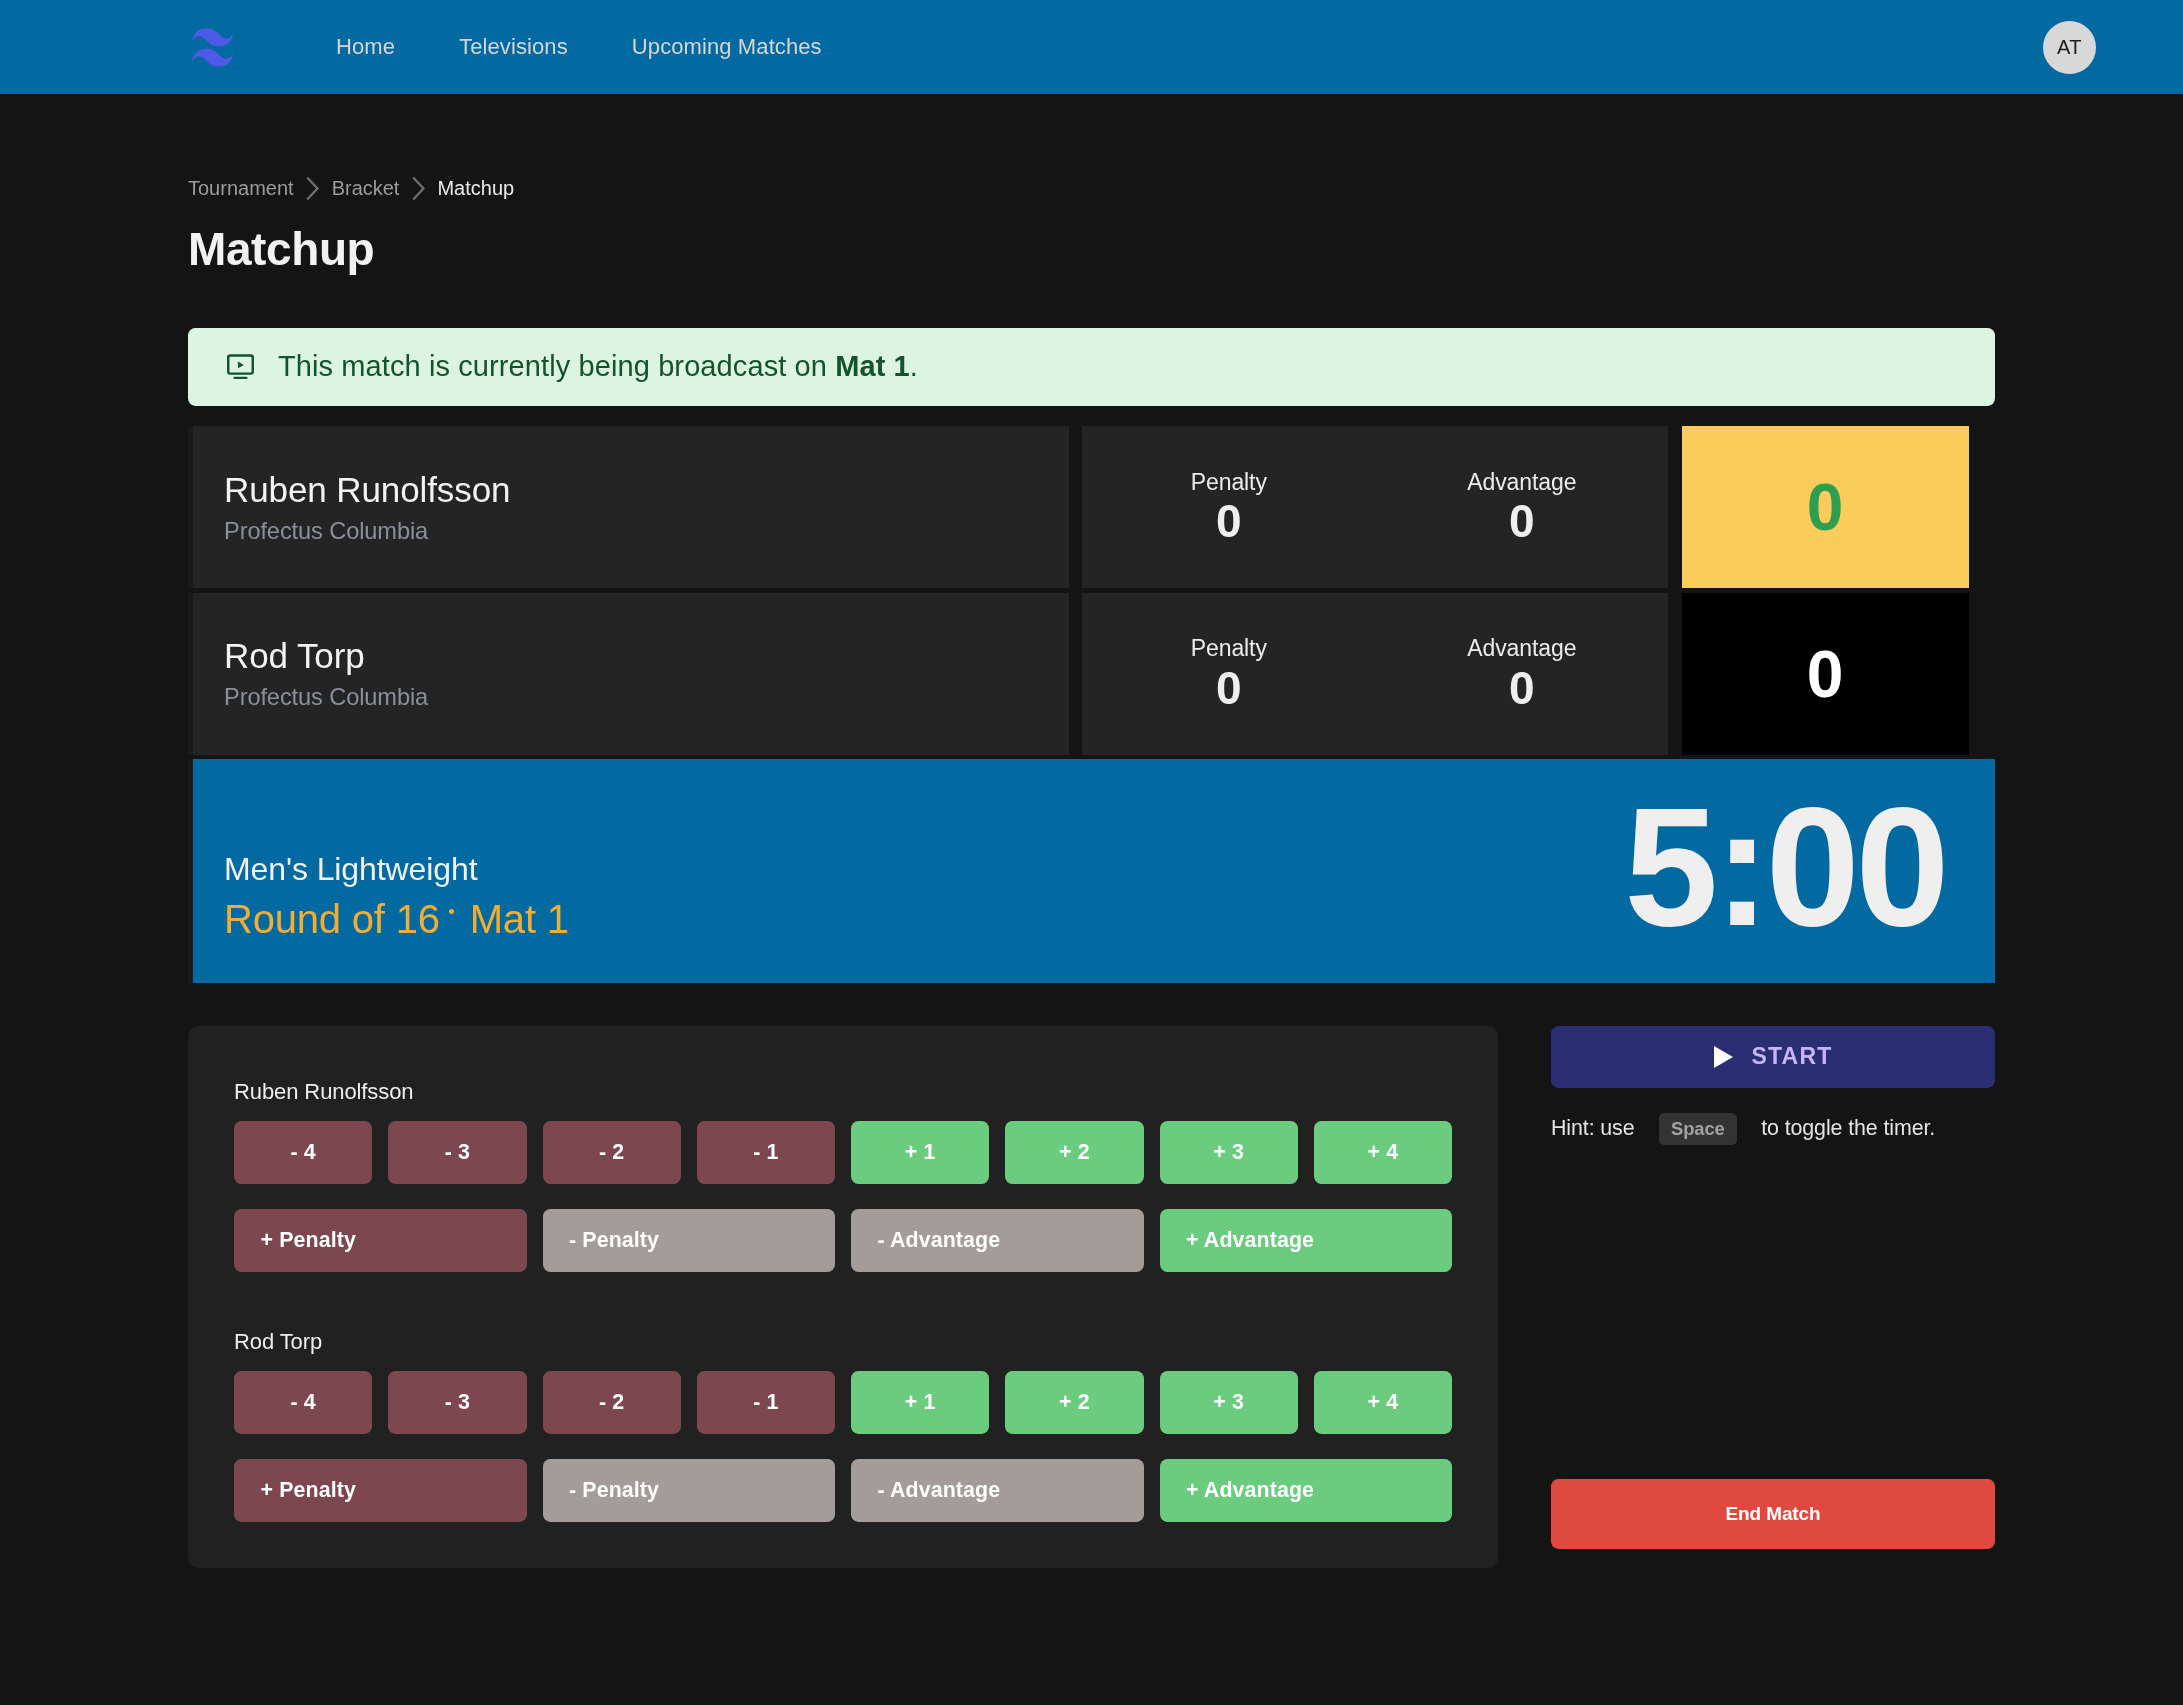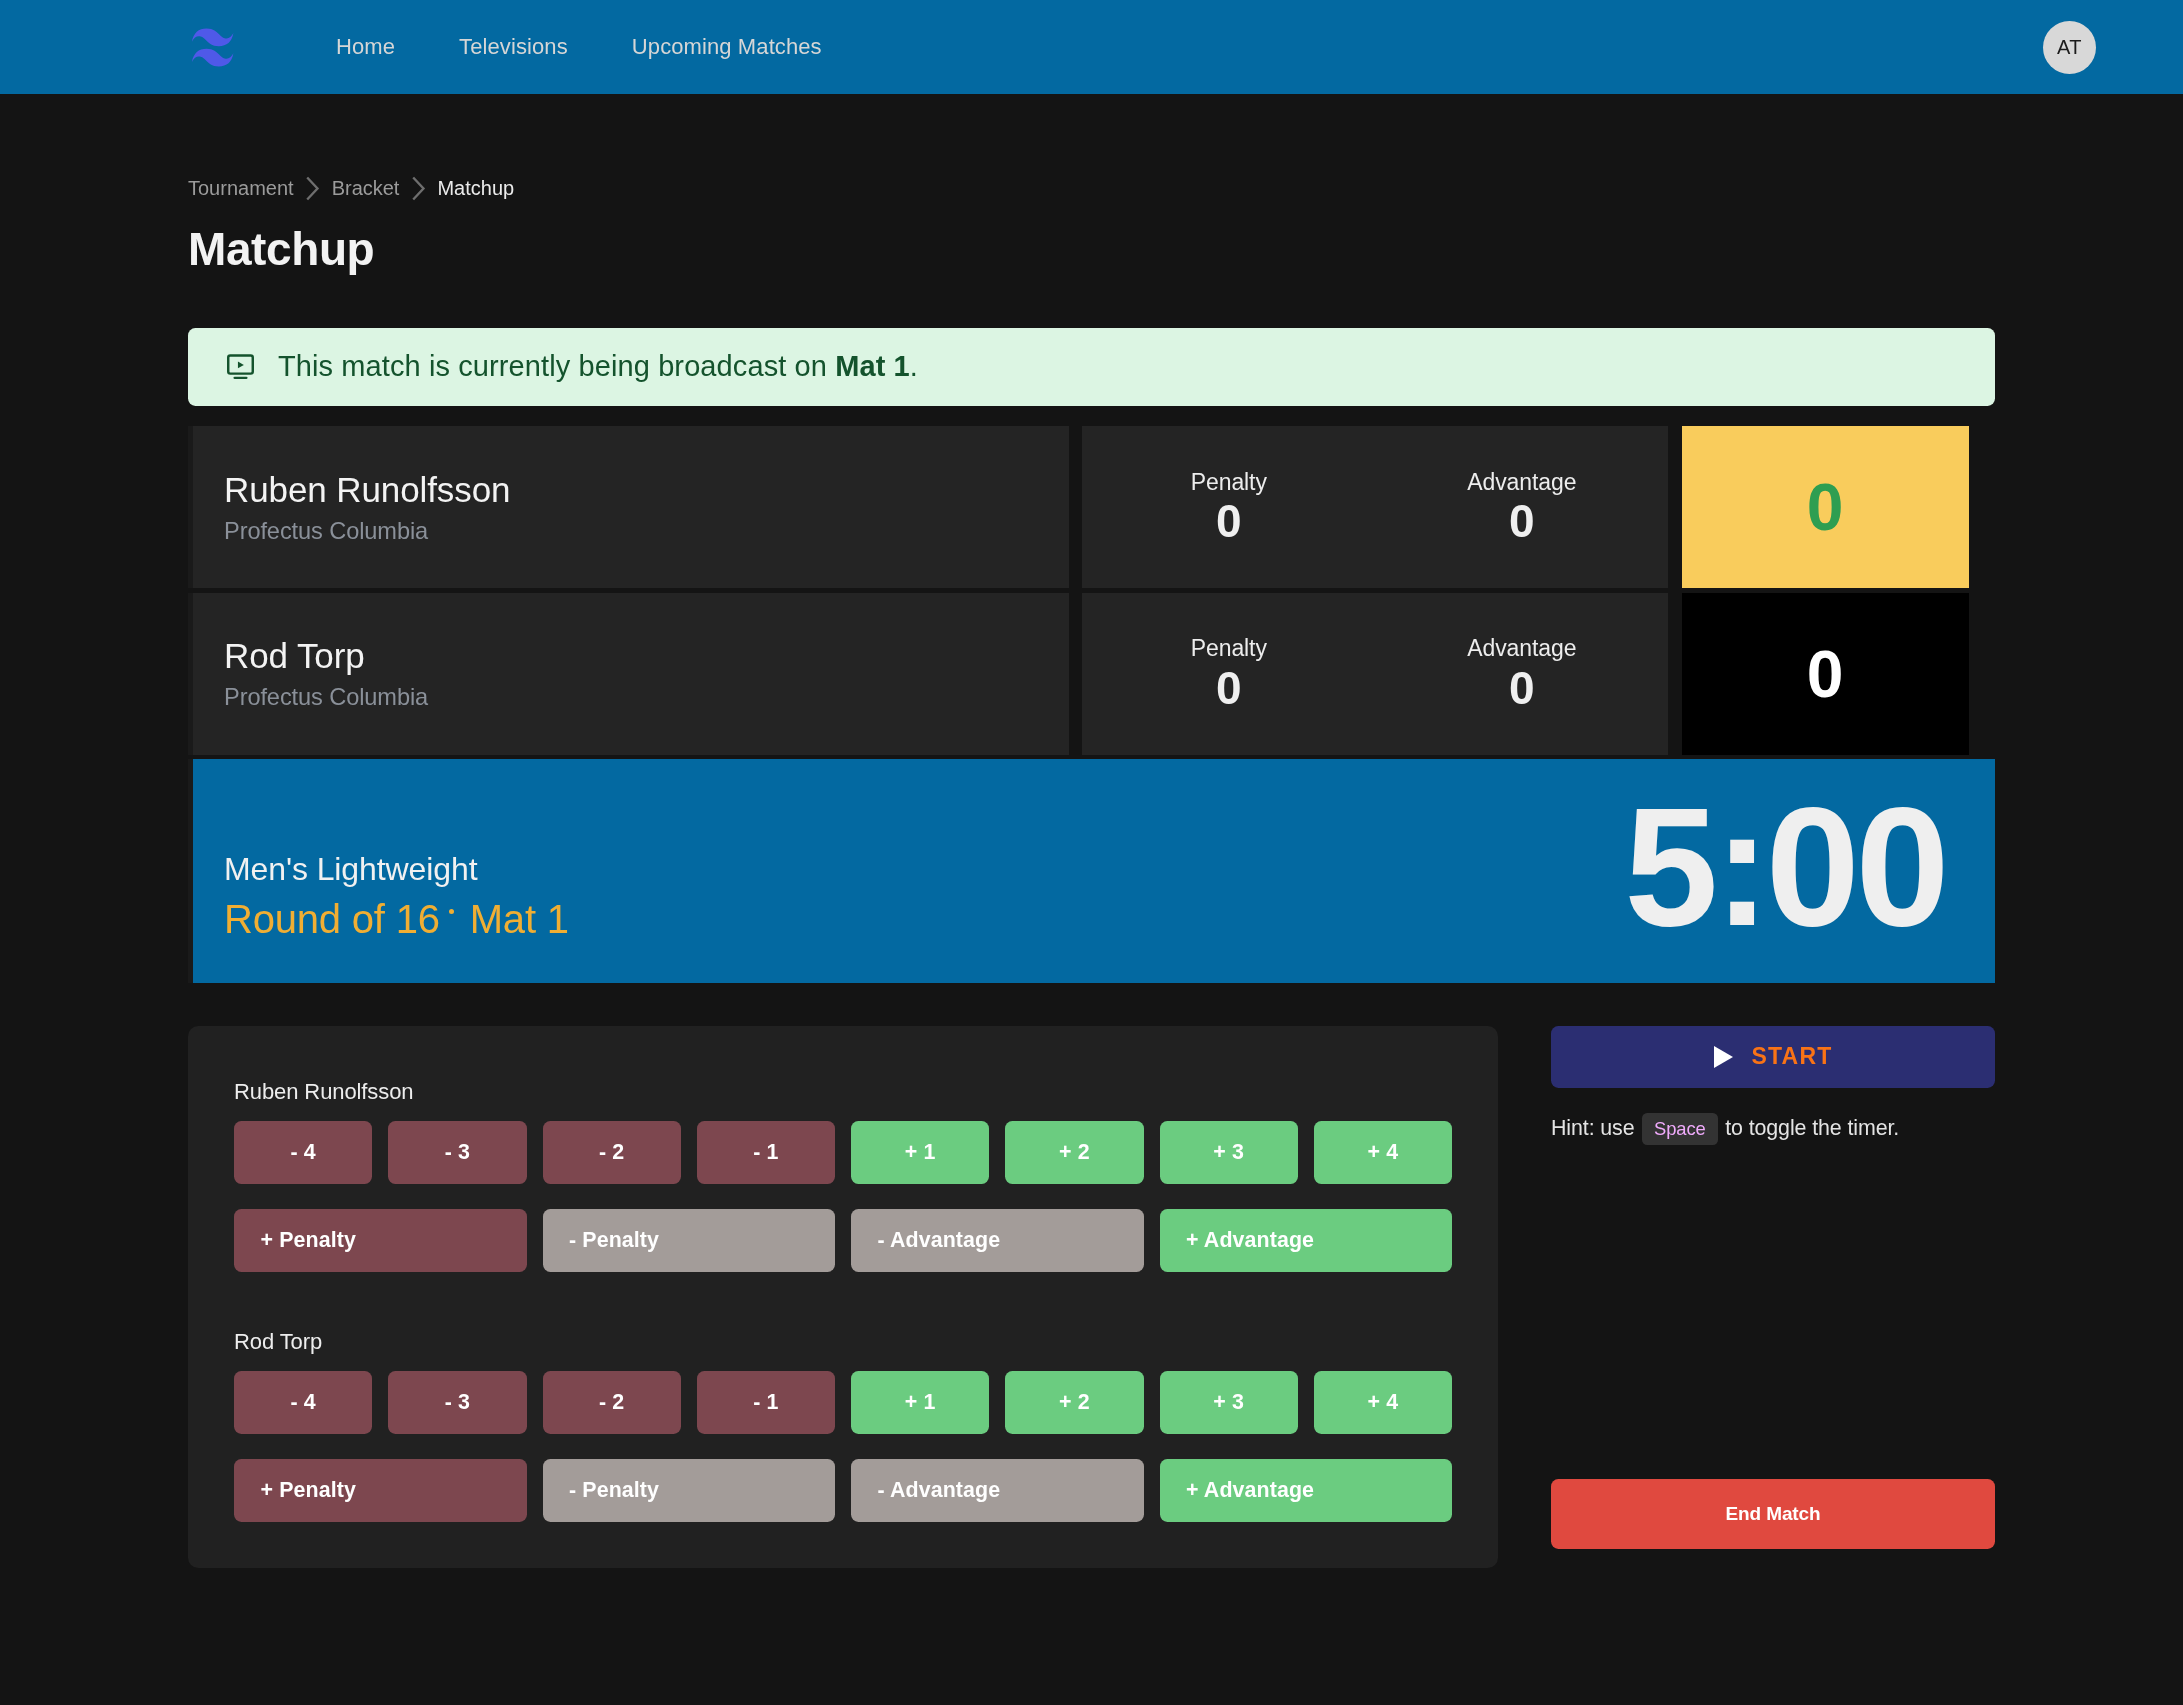--- a/index.html
+++ b/index.html
@@ -229,21 +229,21 @@
   .control-side {
     flex: 0 0 444px;
     display: flex; flex-direction: column;
     min-height: 523px;
   }
   .start-btn {
     height: 62px;
     background: #2b2e72;
     border: none;
     border-radius: 7.4px;
-    color: #f97316;
+    color: #c4b5fd;
     font-size: 23px;
     font-weight: bold;
     letter-spacing: 1.2px;
     display: flex; align-items: center; justify-content: center;
     gap: 19px;
     cursor: pointer;
     font-family: "Liberation Sans", sans-serif;
   }
   .play-tri {
     width: 0; height: 0;
@@ -257,22 +257,23 @@
     color: #e4e4e4;
     display: flex; align-items: center; gap: 0;
     letter-spacing: -0.1px;
   }
   .kbd {
     display: inline-block;
     background: #333333;
     border-radius: 5.2px;
     padding: 5.2px 12.5px;
     font-size: 18.4px;
-    color: #f0abfc;
-    margin: 0 7px;
+    color: #a3a3a3;
+    margin: 0 24px;
+    font-weight: bold;
   }
   .side-spacer { flex: 1 1 auto; }
   .end-btn {
     height: 70px;
     background: #e0493f;
     border: none;
     border-radius: 7.4px;
     color: #ffffff;
     font-size: 19px;
     font-weight: bold;

